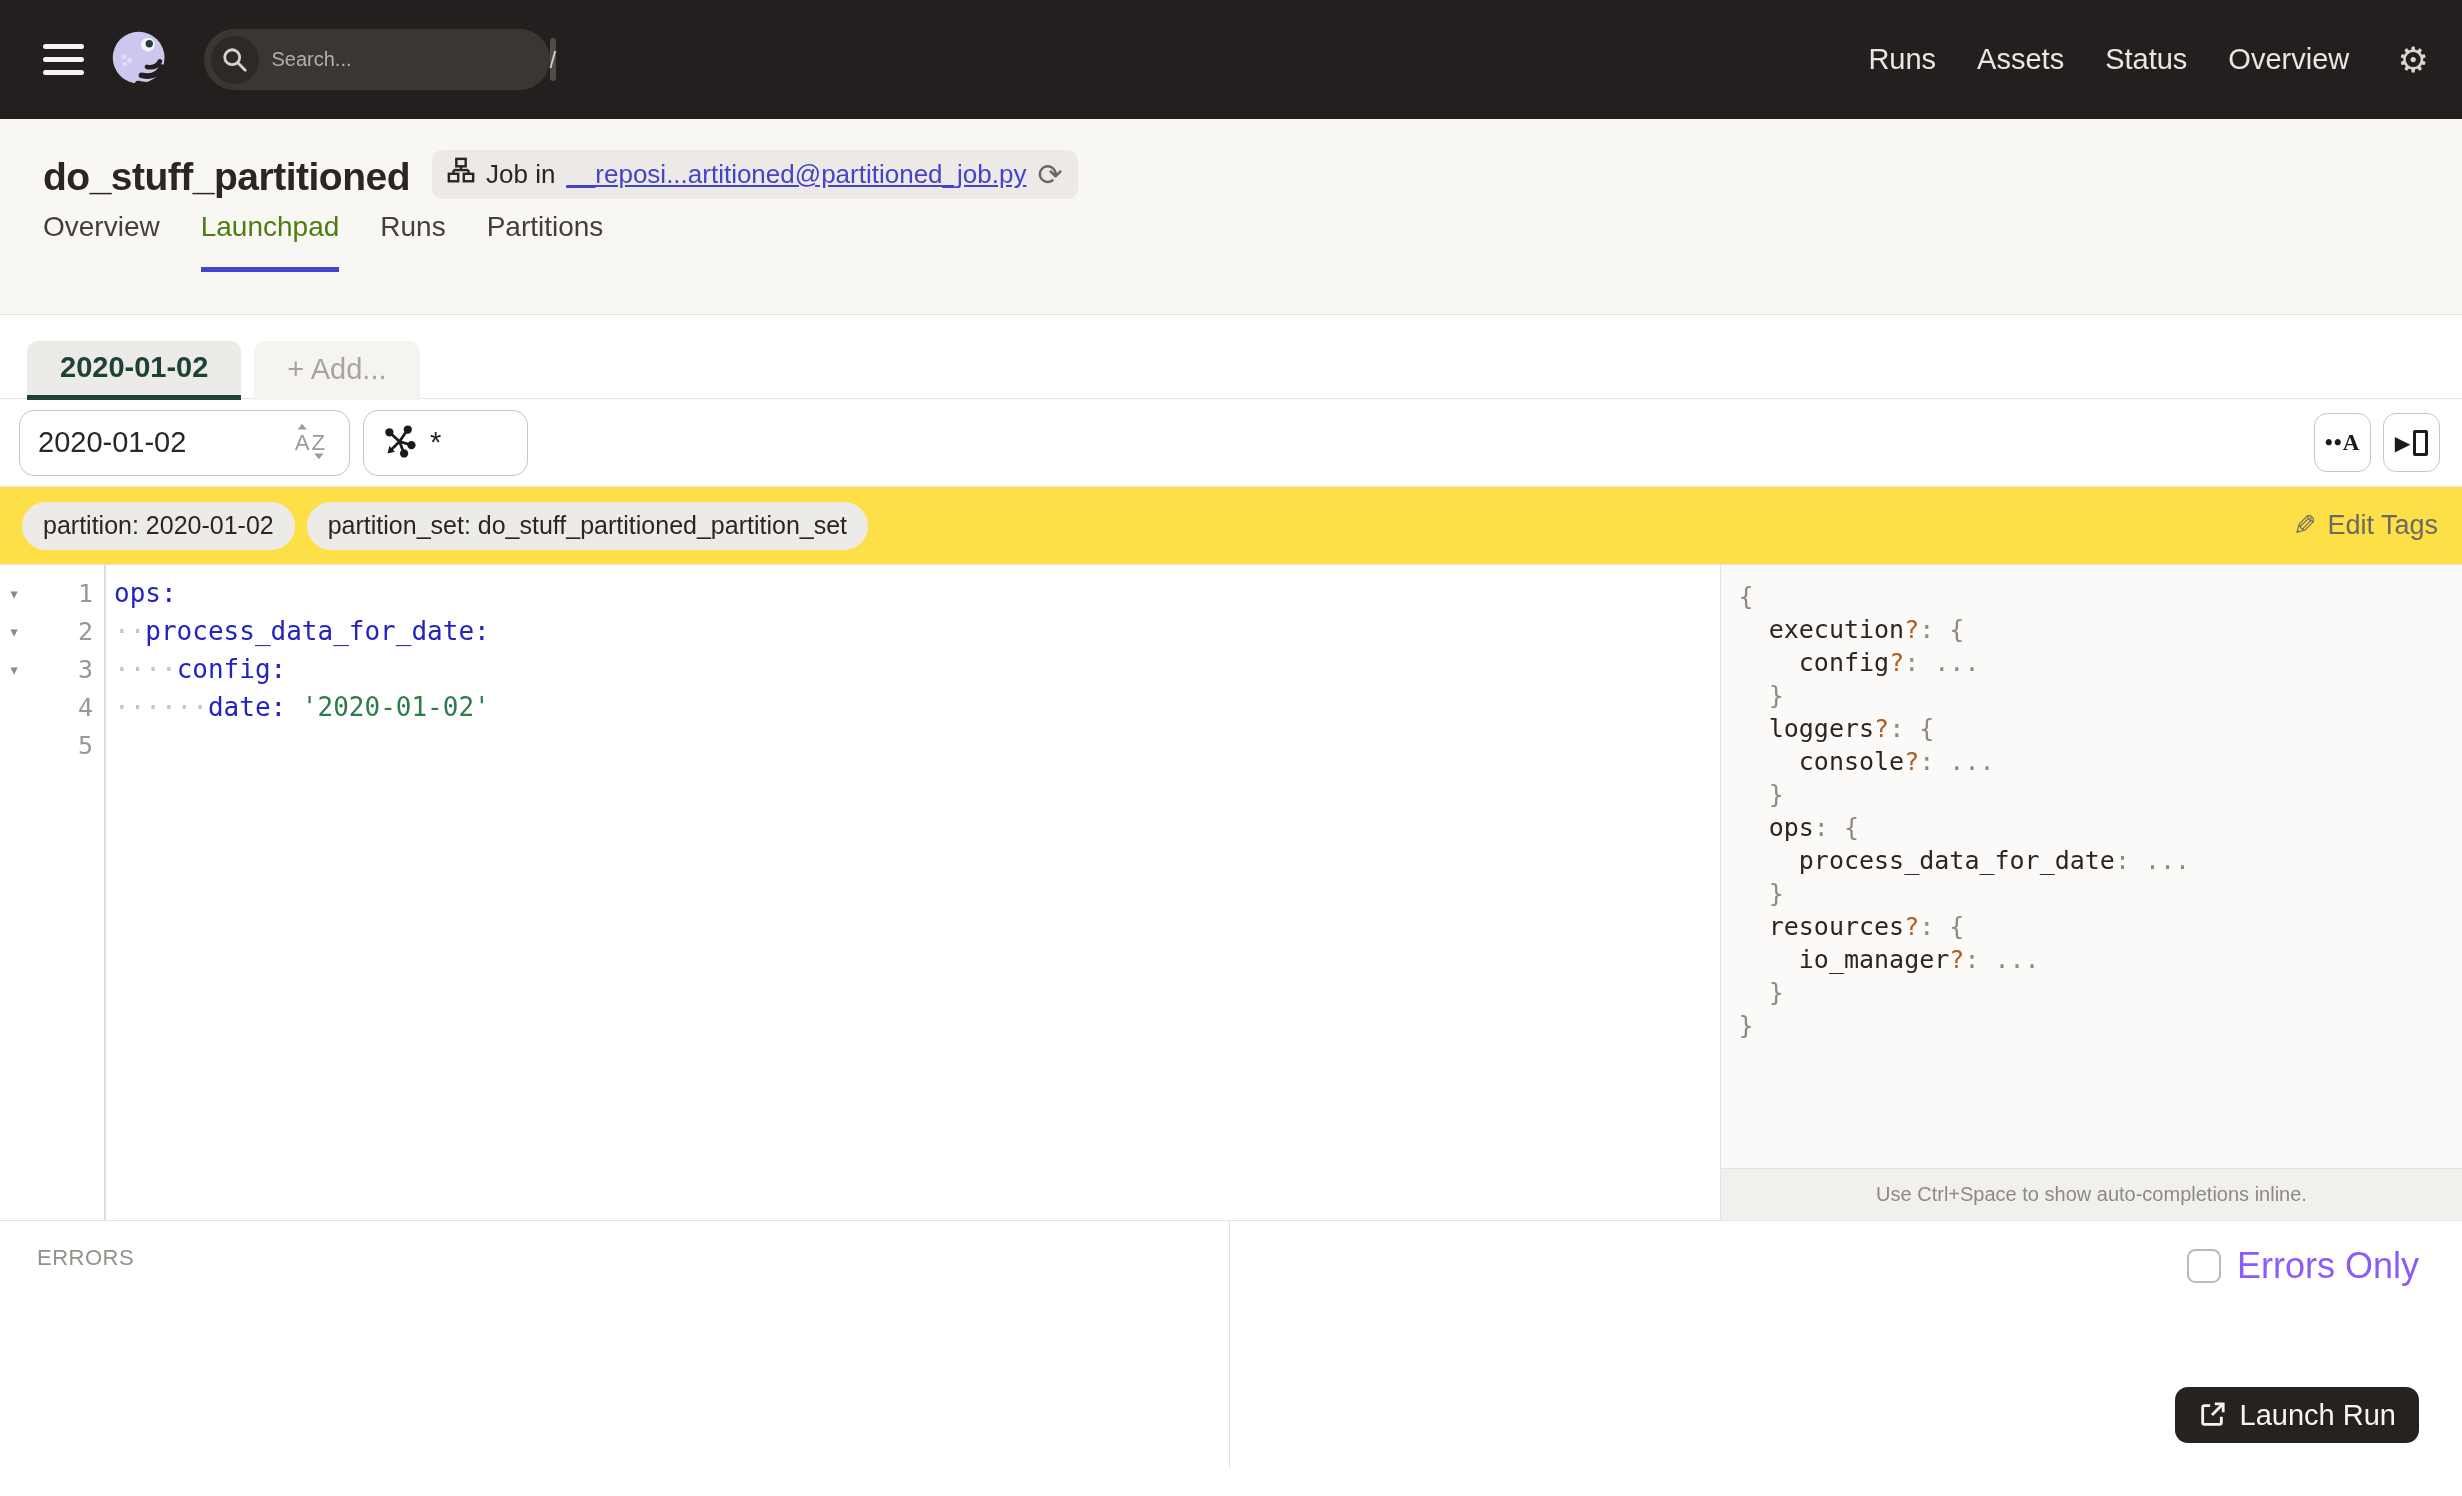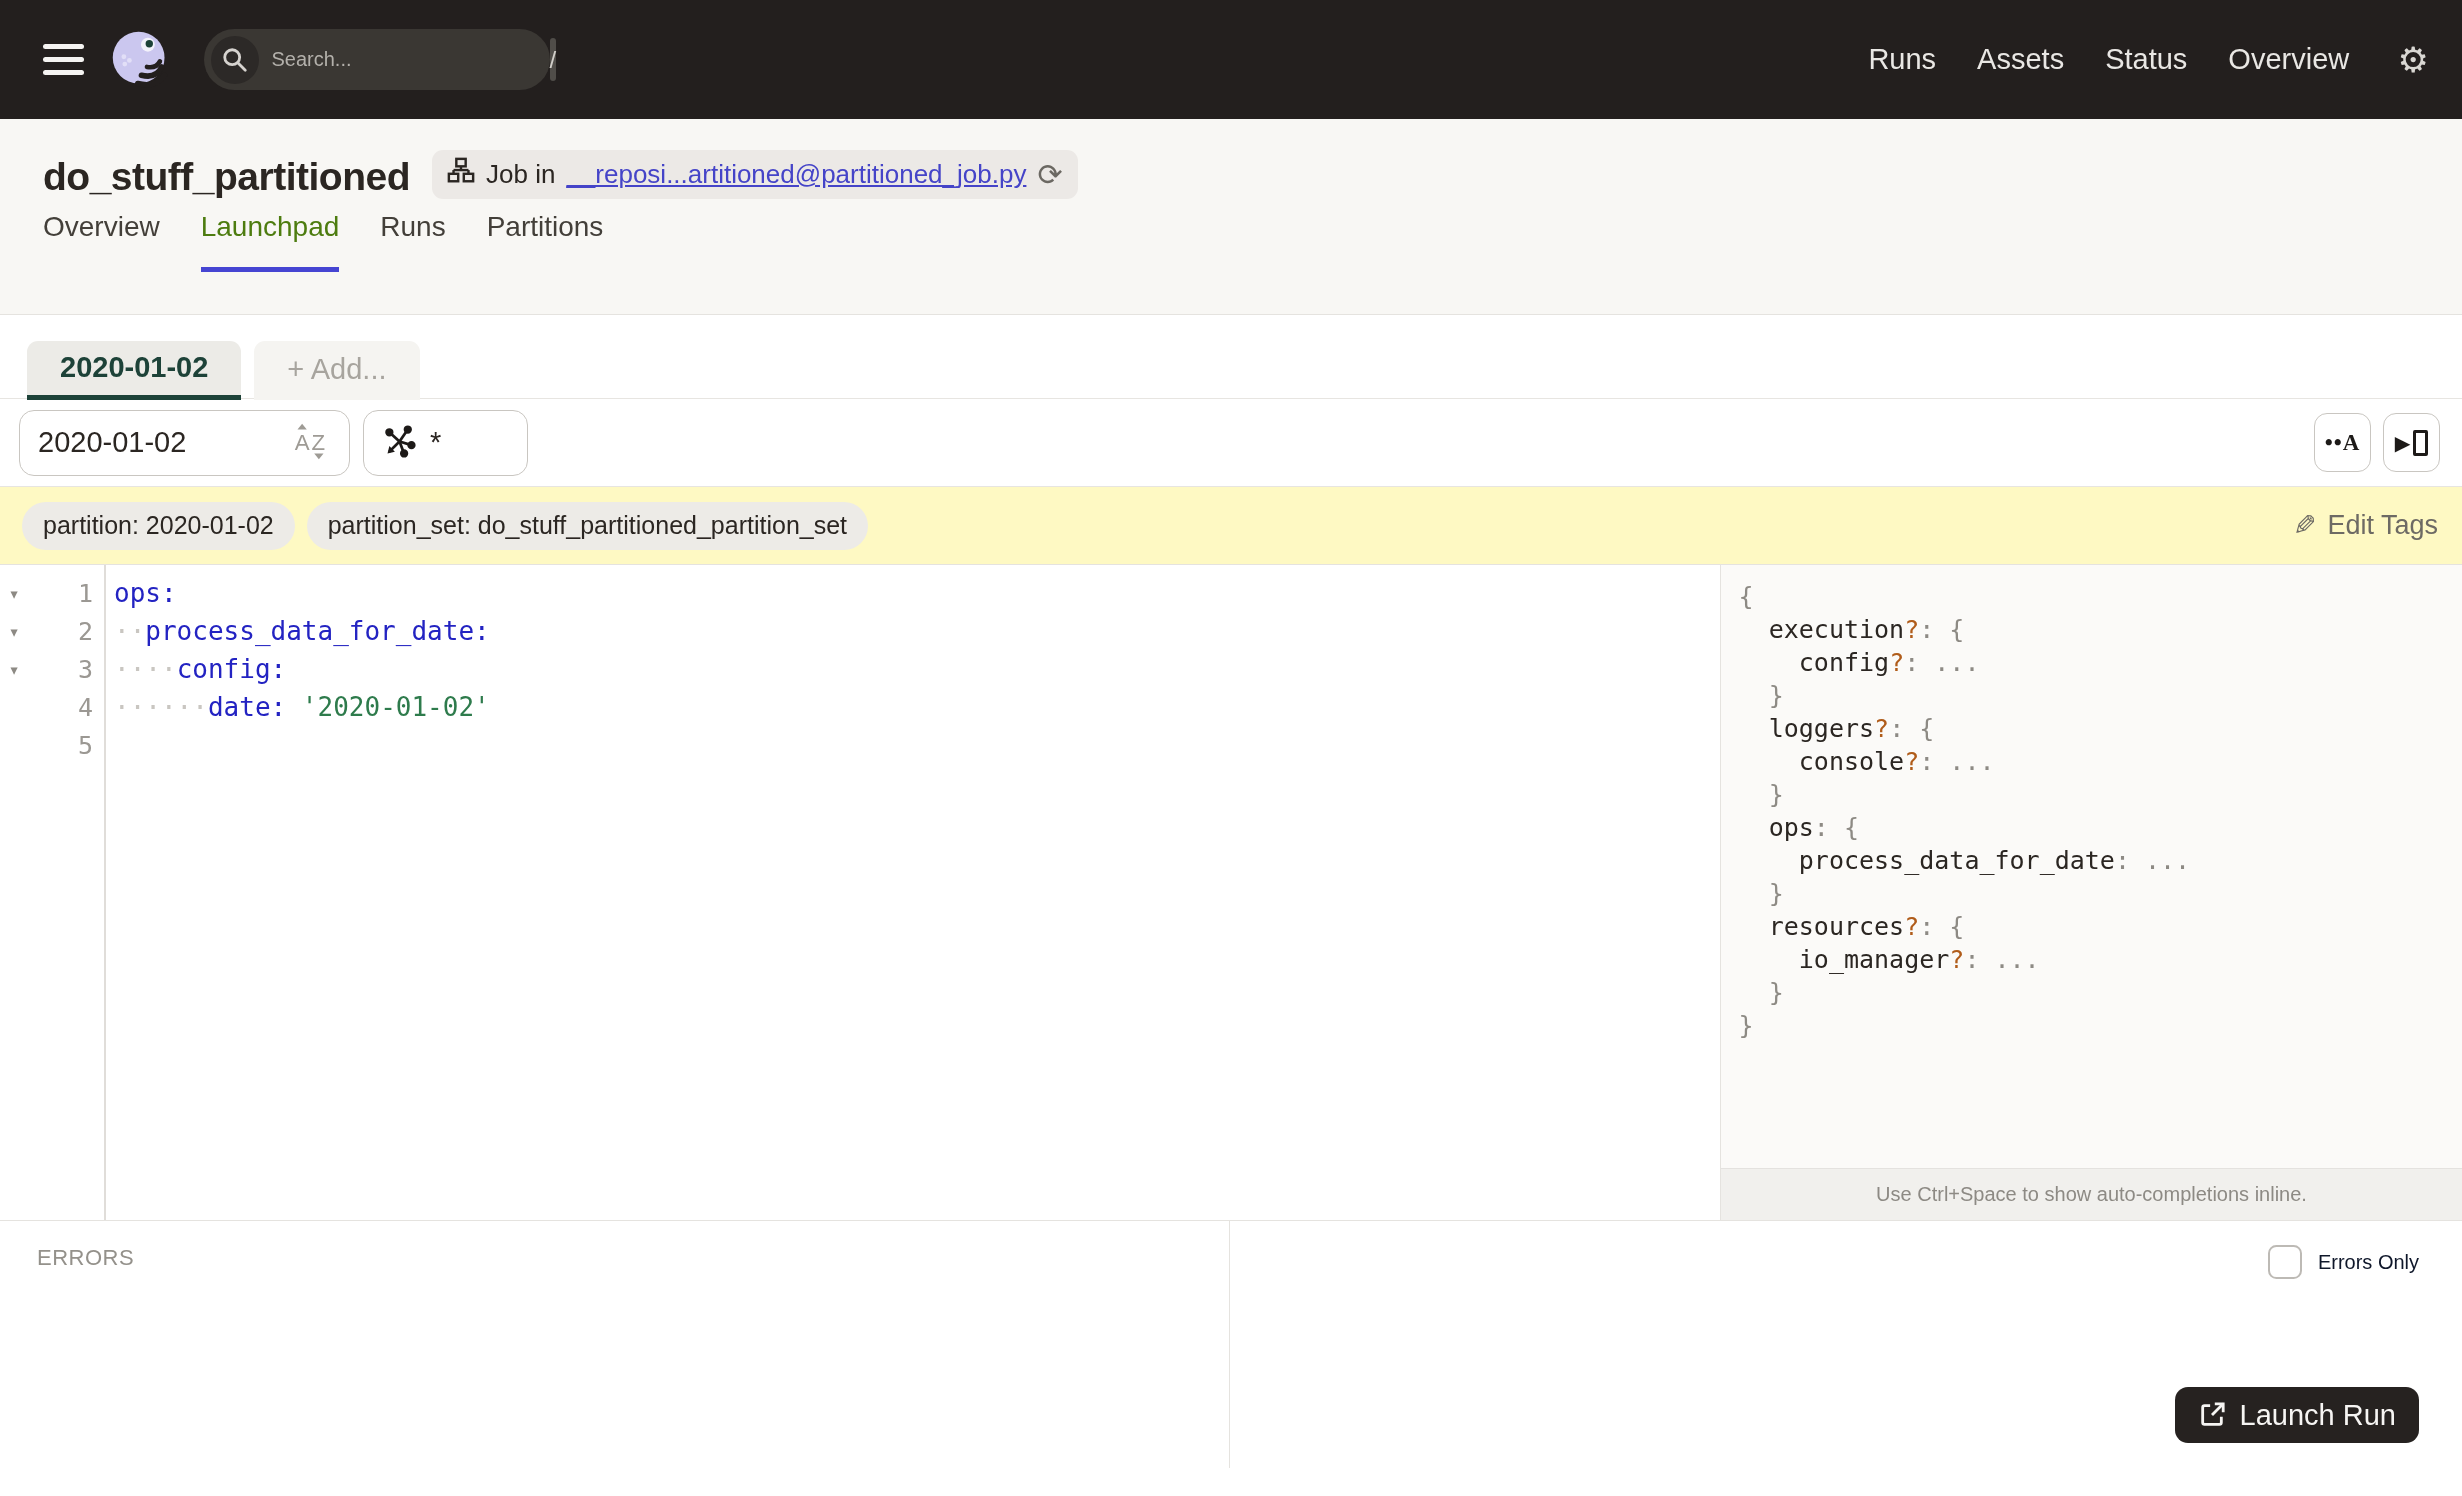--- a/index.html
+++ b/index.html
@@ -45,21 +45,21 @@
   .opsel-box { width:165px; margin-left:13px; gap:13px; }
   .opsel-box input { width:56px; }
   .sorticon { flex:0 0 auto; }
   .toolbar-right { margin-left:auto; display:flex; gap:12px; }
   .sq-btn { width:57px; height:59px; border:1.9px solid #c9c6c1; border-radius:13px; background:#fff; display:flex; align-items:center; justify-content:center; cursor:pointer; gap:2.8px; }
   .glyph-expand { font-size:23px; font-weight:700; letter-spacing:0.9px; color:#1d1a18; font-family:"Liberation Serif",serif; }
   .glyph-play { font-size:20.4px; color:#1d1a18; }
   .glyph-rect { width:15px; height:26px; border:3.7px solid #1d1a18; border-radius:1.9px; }
 
   
-  .tagsrow { height:78px; background:#fef9c3; border-bottom:1.9px solid #e5e3df; display:flex; align-items:center; padding:0 24px 0 22px; }
+  .tagsrow { height:78px; background:#fde047; border-bottom:1.9px solid #e5e3df; display:flex; align-items:center; padding:0 24px 0 22px; }
   .tag-pill { height:48px; background:#edebe7; border-radius:24px; display:flex; align-items:center; padding:0 21px; font-size:25px; color:#2b2622; margin-right:12px; }
   .edit-tags { margin-left:auto; display:flex; align-items:center; gap:11px; color:#6d6a64; font-size:27px; cursor:pointer; }
   .pencil { font-size:28px; transform:scaleX(-1); display:inline-block; }
 
   
   .main { height:655px; display:flex; }
   .editor { flex:1; position:relative; background:#fff; padding-top:9.3px; overflow:hidden; }
   .gutter-border { position:absolute; left:104px; top:0; bottom:0; width:1.9px; background:#e0ddd9; }
   .code-line { display:flex; height:38px; align-items:center; font-family:"DejaVu Sans Mono",monospace; font-size:26px; }
   .fold { width:28px; text-align:center; color:#8d8a84; font-size:18.5px; flex:0 0 auto; cursor:pointer; }
@@ -83,21 +83,21 @@
   .errors-panel { width:1230px; border-right:1.9px solid #e5e3df; padding:24px 0 0 37px; }
   .sec-label { font-size:22px; color:#94918b; letter-spacing:0.5px; margin-bottom:15px; }
   .config-summary { padding:24px 0 0 18.5px; }
   .summary-top { display:flex; }
   .group-col { min-width:286px; padding-right:18.5px; }
   .pill-row { display:flex; gap:12px; flex-wrap:wrap; }
   .sum-pill { height:44px; background:#f0eeeb; border-radius:22px; display:flex; align-items:center; padding:0 20.4px; font-size:26px; color:#2b2622; }
   .group-ops { margin-top:41px; }
   .errors-only { position:absolute; top:24px; right:43px; display:flex; align-items:center; gap:15.7px; cursor:pointer; }
   .checkbox { width:34px; height:34px; border:2.8px solid #bdbab5; border-radius:8.3px; background:#fff; }
-  .errors-only-label { font-size:20px; color:#0f172a; }
+  .errors-only-label { font-size:36px; color:#8b5cf6; }
   .launch-btn { position:absolute; right:43px; bottom:25px; height:56px; background:#262220; color:#f6f5f3; border:none; border-radius:13px; display:flex; align-items:center; gap:14px; padding:0 23px; font-size:29px; font-family:"Liberation Sans",sans-serif; cursor:pointer; }
 </style>
 </head>
 <body>
 
 <div class="header">
   <div class="hamburger">
       <span></span>
       <span></span>
       <span></span>

